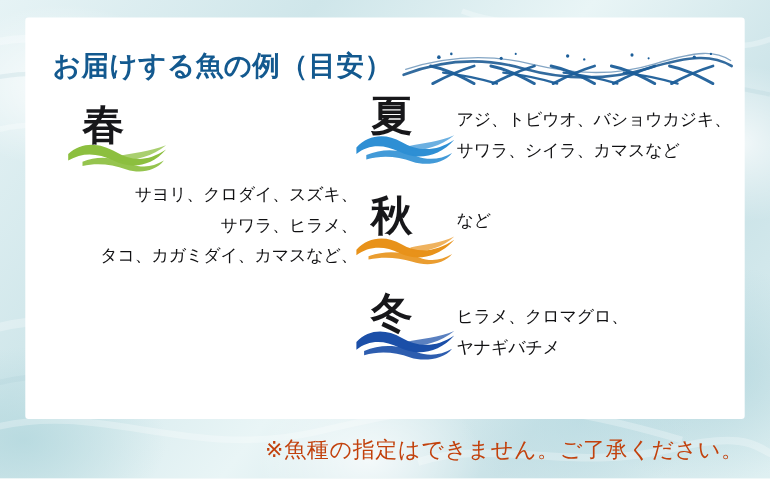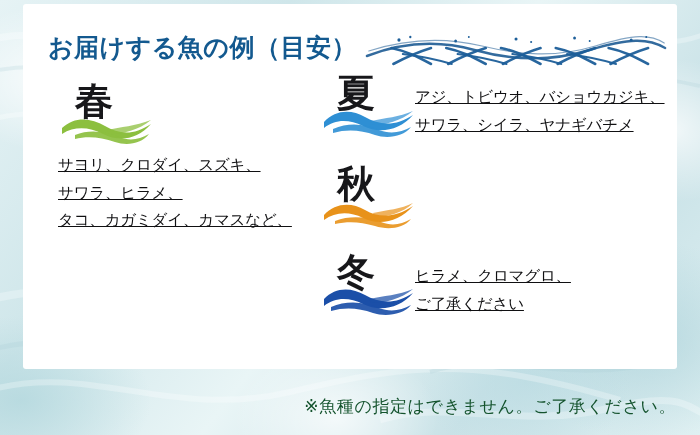--- a/index.html
+++ b/index.html
@@ -39,21 +39,21 @@
   .bg-streaks {
     position: absolute;
     inset: 0;
     opacity: 0.5;
   }
 
   
   .card {
     position: absolute;
     left: 23px;
-    top: 4px;
+    top: 16px;
     width: 654px;
     height: 365px;
     background: #ffffff;
     border-radius: 3px;
   }
 
   
   .title-row {
     position: absolute;
     left: 25px;
@@ -127,44 +127,45 @@
     z-index: 1;
   }
 
   .fish-list {
     font-family: "DejaVu Sans", "Liberation Sans", sans-serif;
     font-size: 15.5px;
     line-height: 1.78;
     color: #101012;
     letter-spacing: -0.2px;
   }
-  .fish-list .line { white-space: nowrap; text-decoration: underline; }
+  .fish-list .line { white-space: nowrap; }
 
   .col-left .fish-list {
     margin-top: 6px;
     margin-left: 13px;
+    text-align: right;
   }
   .col-right .fish-list {
     padding-top: 8px;
   }
 
   .season-block.spring .season-mark { margin-left: 16px; }
 
   .sb-summer { margin-top: 0px; }
   .sb-autumn { margin-top: 28px; }
   .sb-winter { margin-top: 26px; }
 
   
   .footer-note {
     position: absolute;
     right: 24px;
     top: 395px;
     font-family: "DejaVu Sans", "Liberation Sans", sans-serif;
-    font-size: 17px;
-    color: #14532d;
+    font-size: 20px;
+    color: #c2410c;
     letter-spacing: 0.6px;
     white-space: nowrap;
   }
 </style>
 </head>
 <body>
 
 <div class="poster">
 
   <div class="bg-texture"></div>
@@ -261,57 +262,58 @@
               <g fill="#2e8fd4">
                 <path d="M1 24 C 12 12, 28 11, 42 19 C 56 27, 72 29, 90 17 C 76 33, 56 36, 40 28 C 26 21, 12 21, 1 30 Z"></path>
                 <path d="M10 31 C 26 24, 42 26, 56 32 C 66 36, 78 35, 88 29 C 80 39, 64 41, 52 37 C 38 32, 24 31, 10 35 Z" opacity="0.9"></path>
                 <path d="M48 23 C 62 20, 76 19, 90 13 C 78 23, 62 27, 50 27 Z" opacity="0.7"></path>
               </g>
             </svg>
           </div>
         </div>
         <div class="fish-list">
           <div class="line">アジ、トビウオ、バショウカジキ、</div>
-          <div class="line">サワラ、シイラ、ヤナギバチメ</div>
+          <div class="line">サワラ、シイラ、カマスなど</div>
         </div>
       </div>
 
       <div class="season-block right sb-autumn">
         <div class="season-mark">
           <div class="kanji">秋</div>
           <div class="wave">
             <svg viewBox="0 0 92 40" width="100%" height="100%">
               <g fill="#e8921a">
                 <path d="M1 26 C 12 14, 28 13, 42 21 C 56 29, 72 29, 90 17 C 76 33, 56 37, 40 29 C 26 22, 12 23, 1 31 Z"></path>
                 <path d="M12 32 C 28 26, 44 28, 58 33 C 68 37, 78 36, 88 30 C 80 40, 64 41, 52 37 C 38 33, 26 32, 12 35 Z" opacity="0.9"></path>
                 <path d="M50 24 C 64 21, 78 20, 90 14 C 80 24, 64 28, 52 28 Z" opacity="0.7"></path>
               </g>
             </svg>
           </div>
         </div>
         <div class="fish-list">
+          <div class="line">など</div>
         </div>
       </div>
 
       <div class="season-block right sb-winter">
         <div class="season-mark">
           <div class="kanji">冬</div>
           <div class="wave">
             <svg viewBox="0 0 92 40" width="100%" height="100%">
               <g fill="#1b4fa8">
                 <path d="M1 22 C 12 10, 28 10, 42 18 C 56 26, 72 28, 90 16 C 76 32, 56 35, 40 27 C 26 20, 12 20, 1 29 Z"></path>
                 <path d="M8 30 C 24 23, 42 25, 56 31 C 66 35, 78 34, 88 28 C 80 38, 62 40, 50 36 C 36 31, 22 30, 8 34 Z" opacity="0.92"></path>
                 <path d="M46 22 C 60 19, 76 18, 90 12 C 78 22, 62 26, 48 26 Z" opacity="0.72"></path>
               </g>
             </svg>
           </div>
         </div>
         <div class="fish-list">
           <div class="line">ヒラメ、クロマグロ、</div>
-          <div class="line">ご了承ください</div>
+          <div class="line">ヤナギバチメ</div>
         </div>
       </div>
 
     </div>
   </div>
 
   <div class="footer-note">※魚種の指定はできません。ご了承ください。</div>
 
 </div>
 

